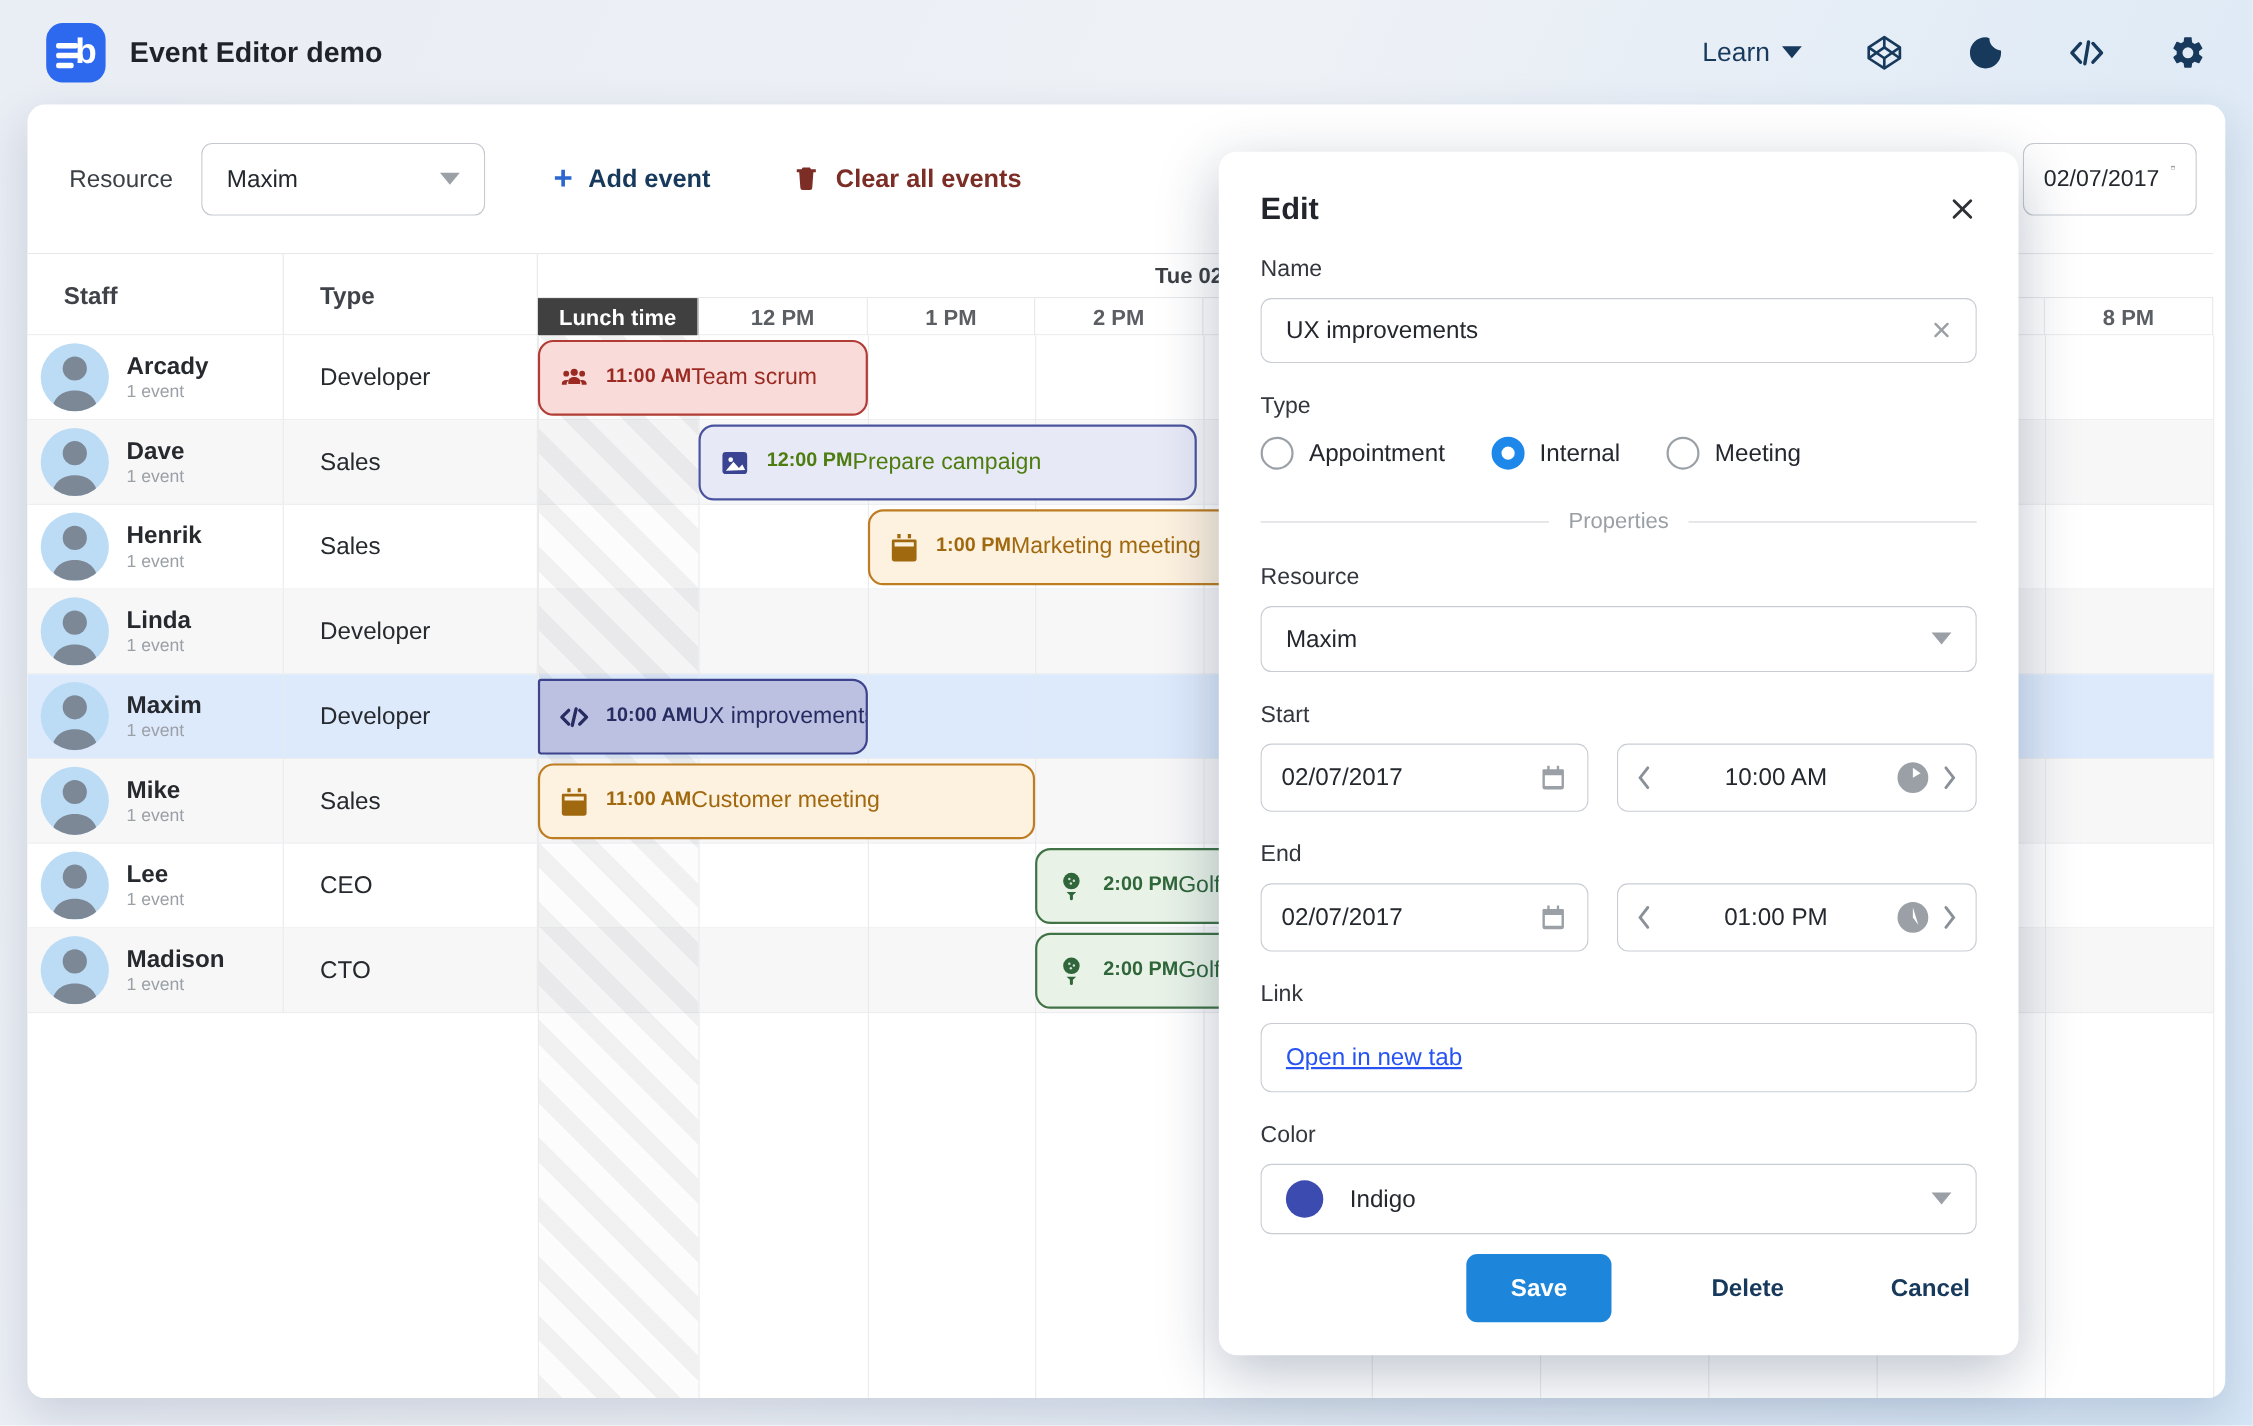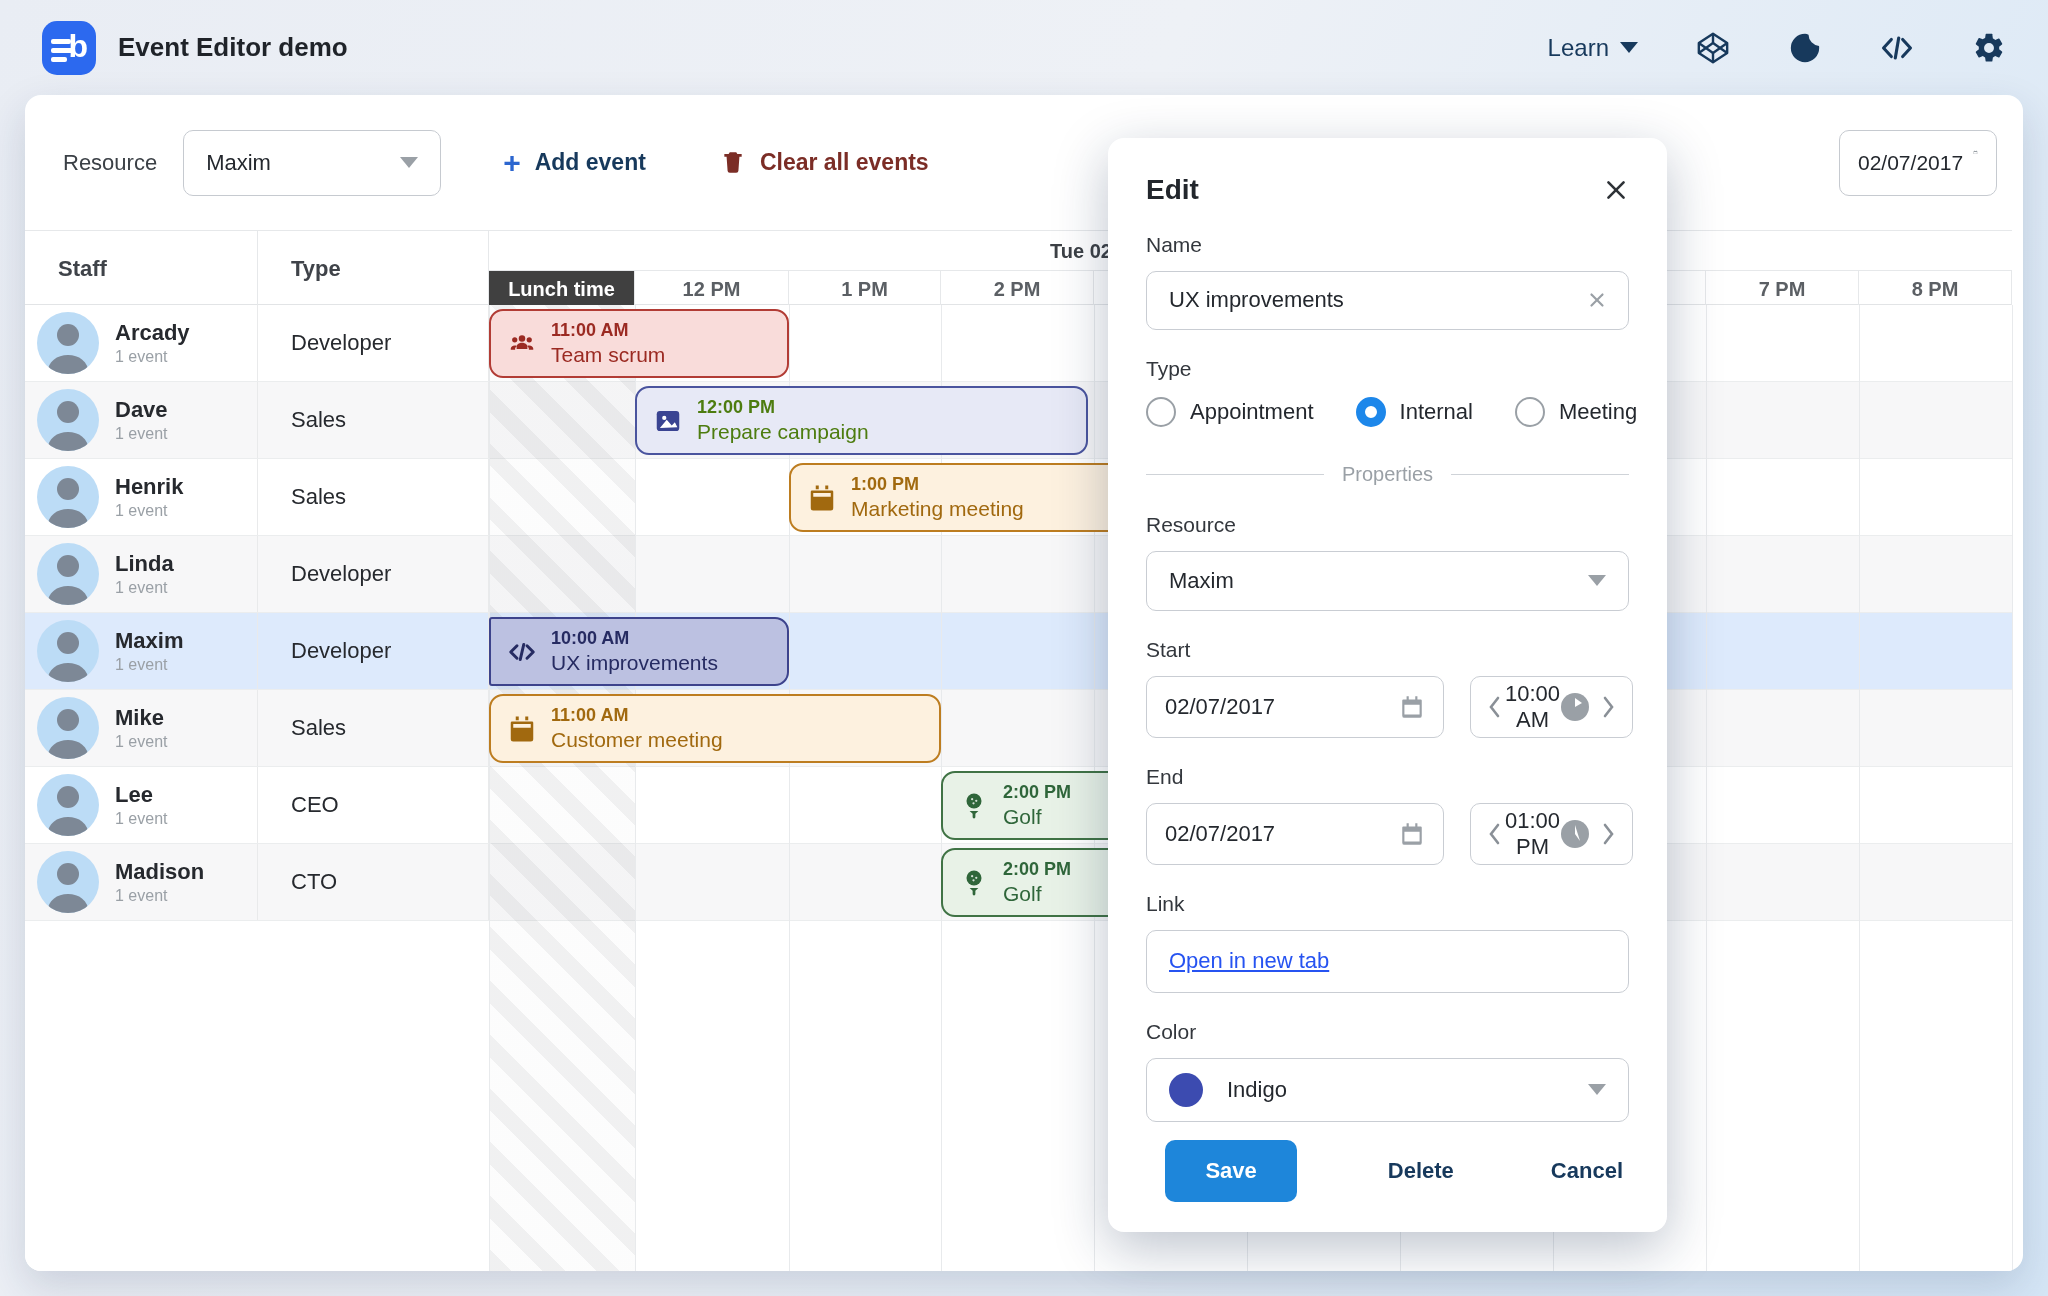--- a/index.html
+++ b/index.html
@@ -72,26 +72,26 @@
 
   .lunch-hatch { position:absolute; left:464px; top:0; bottom:0; width:146px; pointer-events:none;
                  background:repeating-linear-gradient(45deg, rgba(110,112,118,.10) 0 16px, rgba(110,112,118,.02) 16px 38px); }
   .vline { position:absolute; top:0; bottom:0; width:1px; background:#e8eaec; pointer-events:none; }
 
   
   .event { position:absolute; height:69px; border-radius:14px; border:2px solid; display:flex; align-items:center; gap:14px;
            padding:0 16px; cursor:pointer; overflow:hidden; }
   .event.clip-left { border-top-left-radius:3px; border-bottom-left-radius:3px; }
   .ev-icon { width:30px; height:30px; flex:none; }
-  .ev-txt { display:flex; flex-direction:column; line-height:1.25; white-space:nowrap; }
+  .ev-txt { display:flex; flex-direction:row; line-height:1.25; white-space:nowrap; }
   .ev-time { font-size:18px; font-weight:bold; }
   .ev-name { font-size:21px; }
 
   
-  .popup { position:absolute; left:1108px; top:138px; width:559px; height:1094px; background:#fff; border-radius:16px;
+  .popup { position:absolute; left:1108px; top:138px; width:727px; height:1094px; background:#fff; border-radius:16px;
            box-shadow:0 16px 54px rgba(18,38,76,.28); padding:36px 38px 30px 38px; display:flex; flex-direction:column; }
   .pp-head { display:flex; align-items:center; }
   .pp-title { font-size:28px; font-weight:bold; color:#22262c; }
   .pp-close { margin-left:auto; width:26px; height:26px; cursor:pointer; color:#2e3237; }
   .pp-label { font-size:21px; color:#33373d; margin-top:27px; }
   .field { border:1px solid #c9cdd3; border-radius:10px; background:#fff; display:flex; align-items:center; }
   .name-wrap { margin-top:14px; height:60px; padding:0 20px; }
   .name-input { border:none; outline:none; flex:1; font-size:22px; color:#24282e; font-family:inherit; background:transparent; }
   .clear-x { width:22px; height:22px; color:#9aa0a6; cursor:pointer; flex:none; }
   .radios { display:flex; align-items:center; gap:42px; margin-top:16px; }

